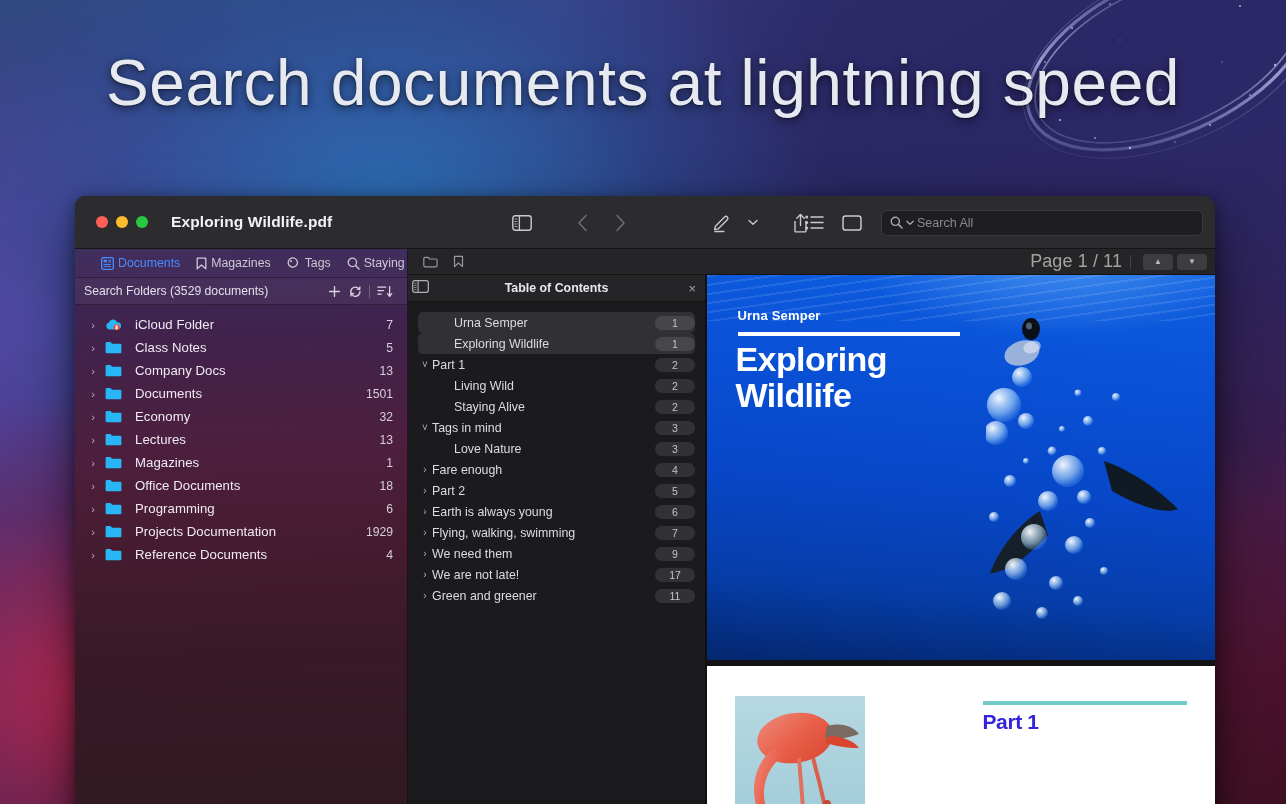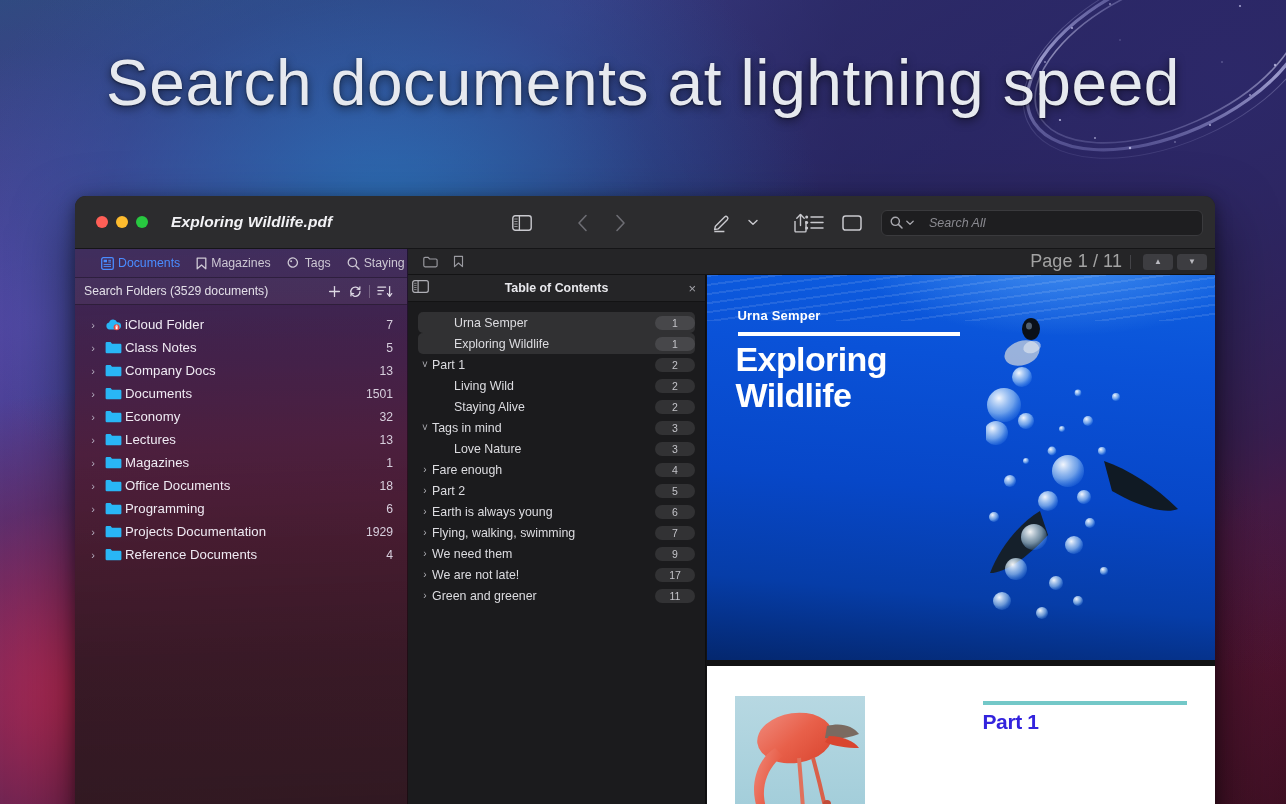--- a/index.html
+++ b/index.html
@@ -46,21 +46,20 @@
     display:flex; flex-direction:column;
   }
 
   
   #titlebar {
     height:53px; flex:0 0 53px;
     background:#2c2c2e;
     border-bottom:1px solid #151517;
     display:flex; align-items:center;
     position:relative;
-    font-style:italic;
   }
   .traffic { display:flex; gap:8px; margin-left:21px; }
   .tl { width:12px; height:12px; border-radius:50%; }
   .tl.red    { background:#ff5f57; }
   .tl.yellow { background:#febc2e; }
   .tl.green  { background:#28c840; }
   #doc-title {
     margin-left:23px; font-size:15.5px; font-weight:700; color:#f2f2f5;
     letter-spacing:.1px;
   }
@@ -70,21 +69,21 @@
     width:38px; height:30px; display:flex; align-items:center; justify-content:center;
     color:#c9c9ce;
   }
   .tbtn.dim { color:#6d6d73; }
   .tbtn.narrow { width:24px; }
   #searchbox {
     width:322px; height:26px; margin-left:10px;
     background:#1e1e20; border:1px solid #3a3a3d; border-radius:6px;
     display:flex; align-items:center; padding:0 8px; gap:3px;
   }
-  #searchbox .ph { font-size:12.5px; color:#8a8a90; margin-left:12px; }
+  #searchbox .ph { font-size:12.5px; color:#8a8a90; margin-left:0; }
 
   
   #body { flex:1; display:flex; min-height:0; }
 
   
   #sidebar {
     width:333px; flex:0 0 333px;
     background:
       linear-gradient(178deg, rgba(58,40,92,0.72) 0%, rgba(64,34,78,0.70) 16%, rgba(74,30,62,0.70) 34%, rgba(62,26,44,0.74) 52%, rgba(52,24,36,0.80) 70%, rgba(46,24,32,0.86) 100%),
       linear-gradient(180deg,#3a2550 0%,#5a2038 45%,#3a1c26 100%);
@@ -113,21 +112,21 @@
   .sb-ic { color:#ddd8e4; display:flex; align-items:center; padding:0 4px; }
   .vdiv { width:1px; height:13px; background:rgba(255,255,255,.25); margin:0 3px; }
 
   #folders { flex:1; overflow:hidden; padding-top:8px; }
   .folder {
     height:23px; display:flex; align-items:center;
     padding:0 14px 0 10px; gap:0; color:#efeaf3; font-size:13.2px;
   }
   .fchev { width:16px; color:#b6aec0; font-size:11px; display:flex; justify-content:center; }
   .ficon { width:24px; display:flex; align-items:center; justify-content:center; }
-  .fname { flex:1; letter-spacing:.05px; }
+  .fname { flex:1; letter-spacing:.05px;margin-left:10px; }
   .fcount { color:#d7cfdd; font-size:12.2px; }
 
   
   #right { flex:1; display:flex; flex-direction:column; min-width:0; background:#1f1f21; }
   #pagebar {
     height:26px; flex:0 0 26px; background:#252527;
     border-bottom:1px solid #131314;
     display:flex; align-items:center; padding:0 8px;
   }
   #pagebar .pbtn { width:28px; display:flex; justify-content:center; color:#9a9aa0; }

